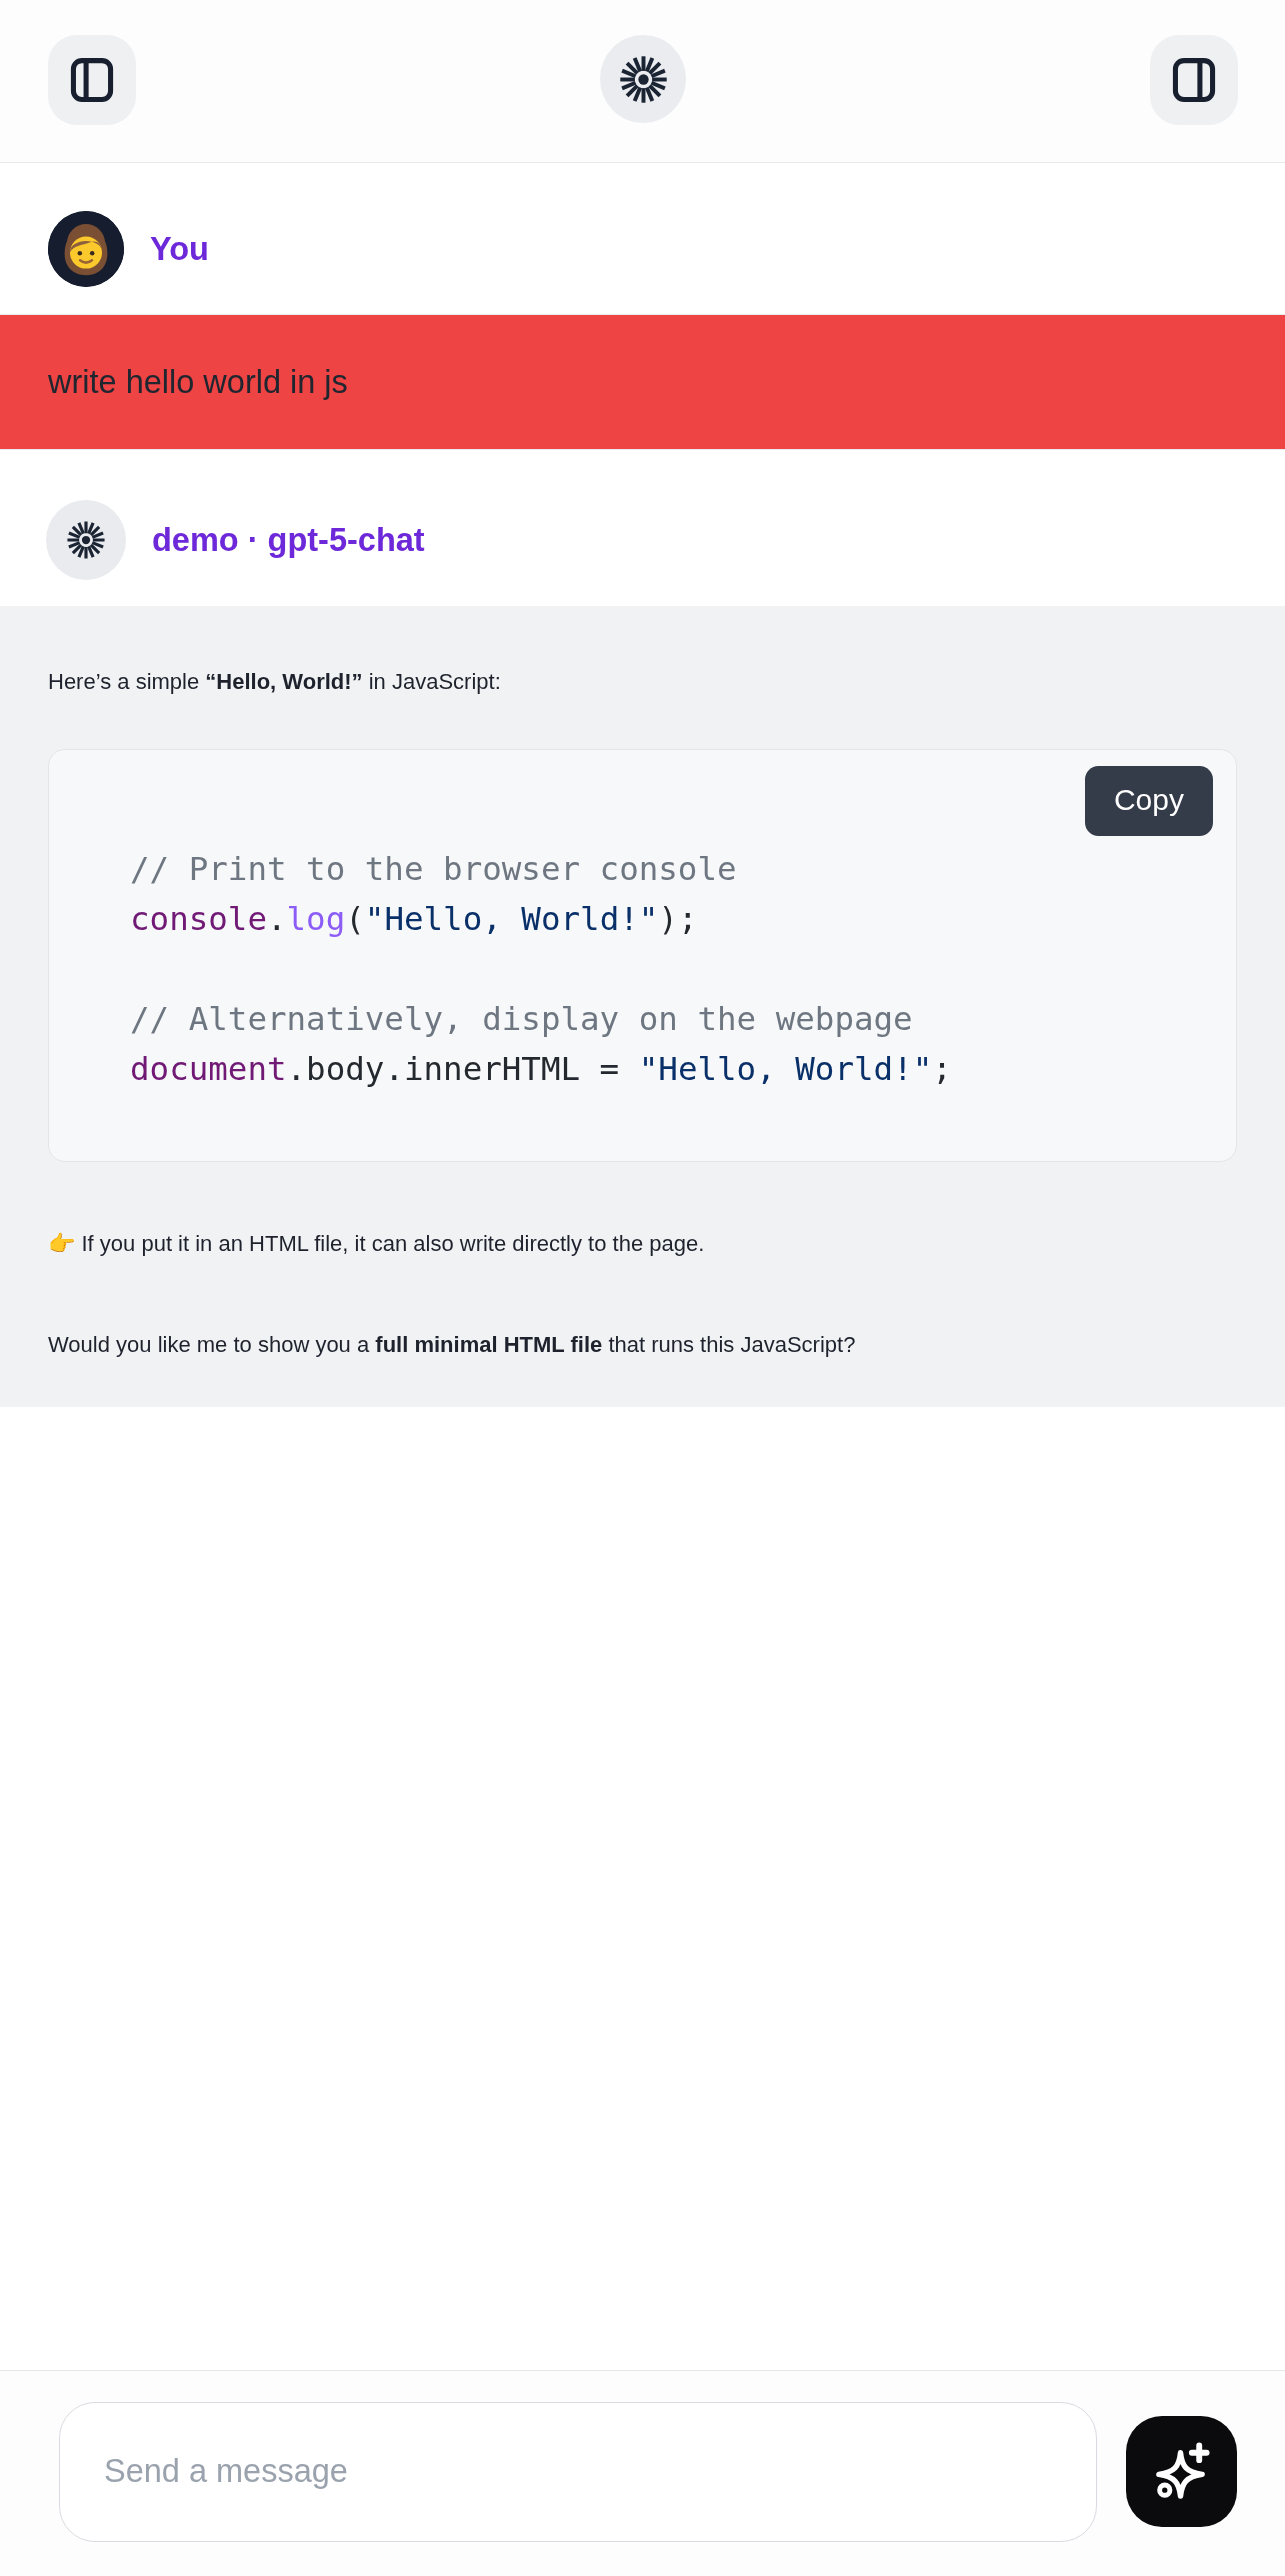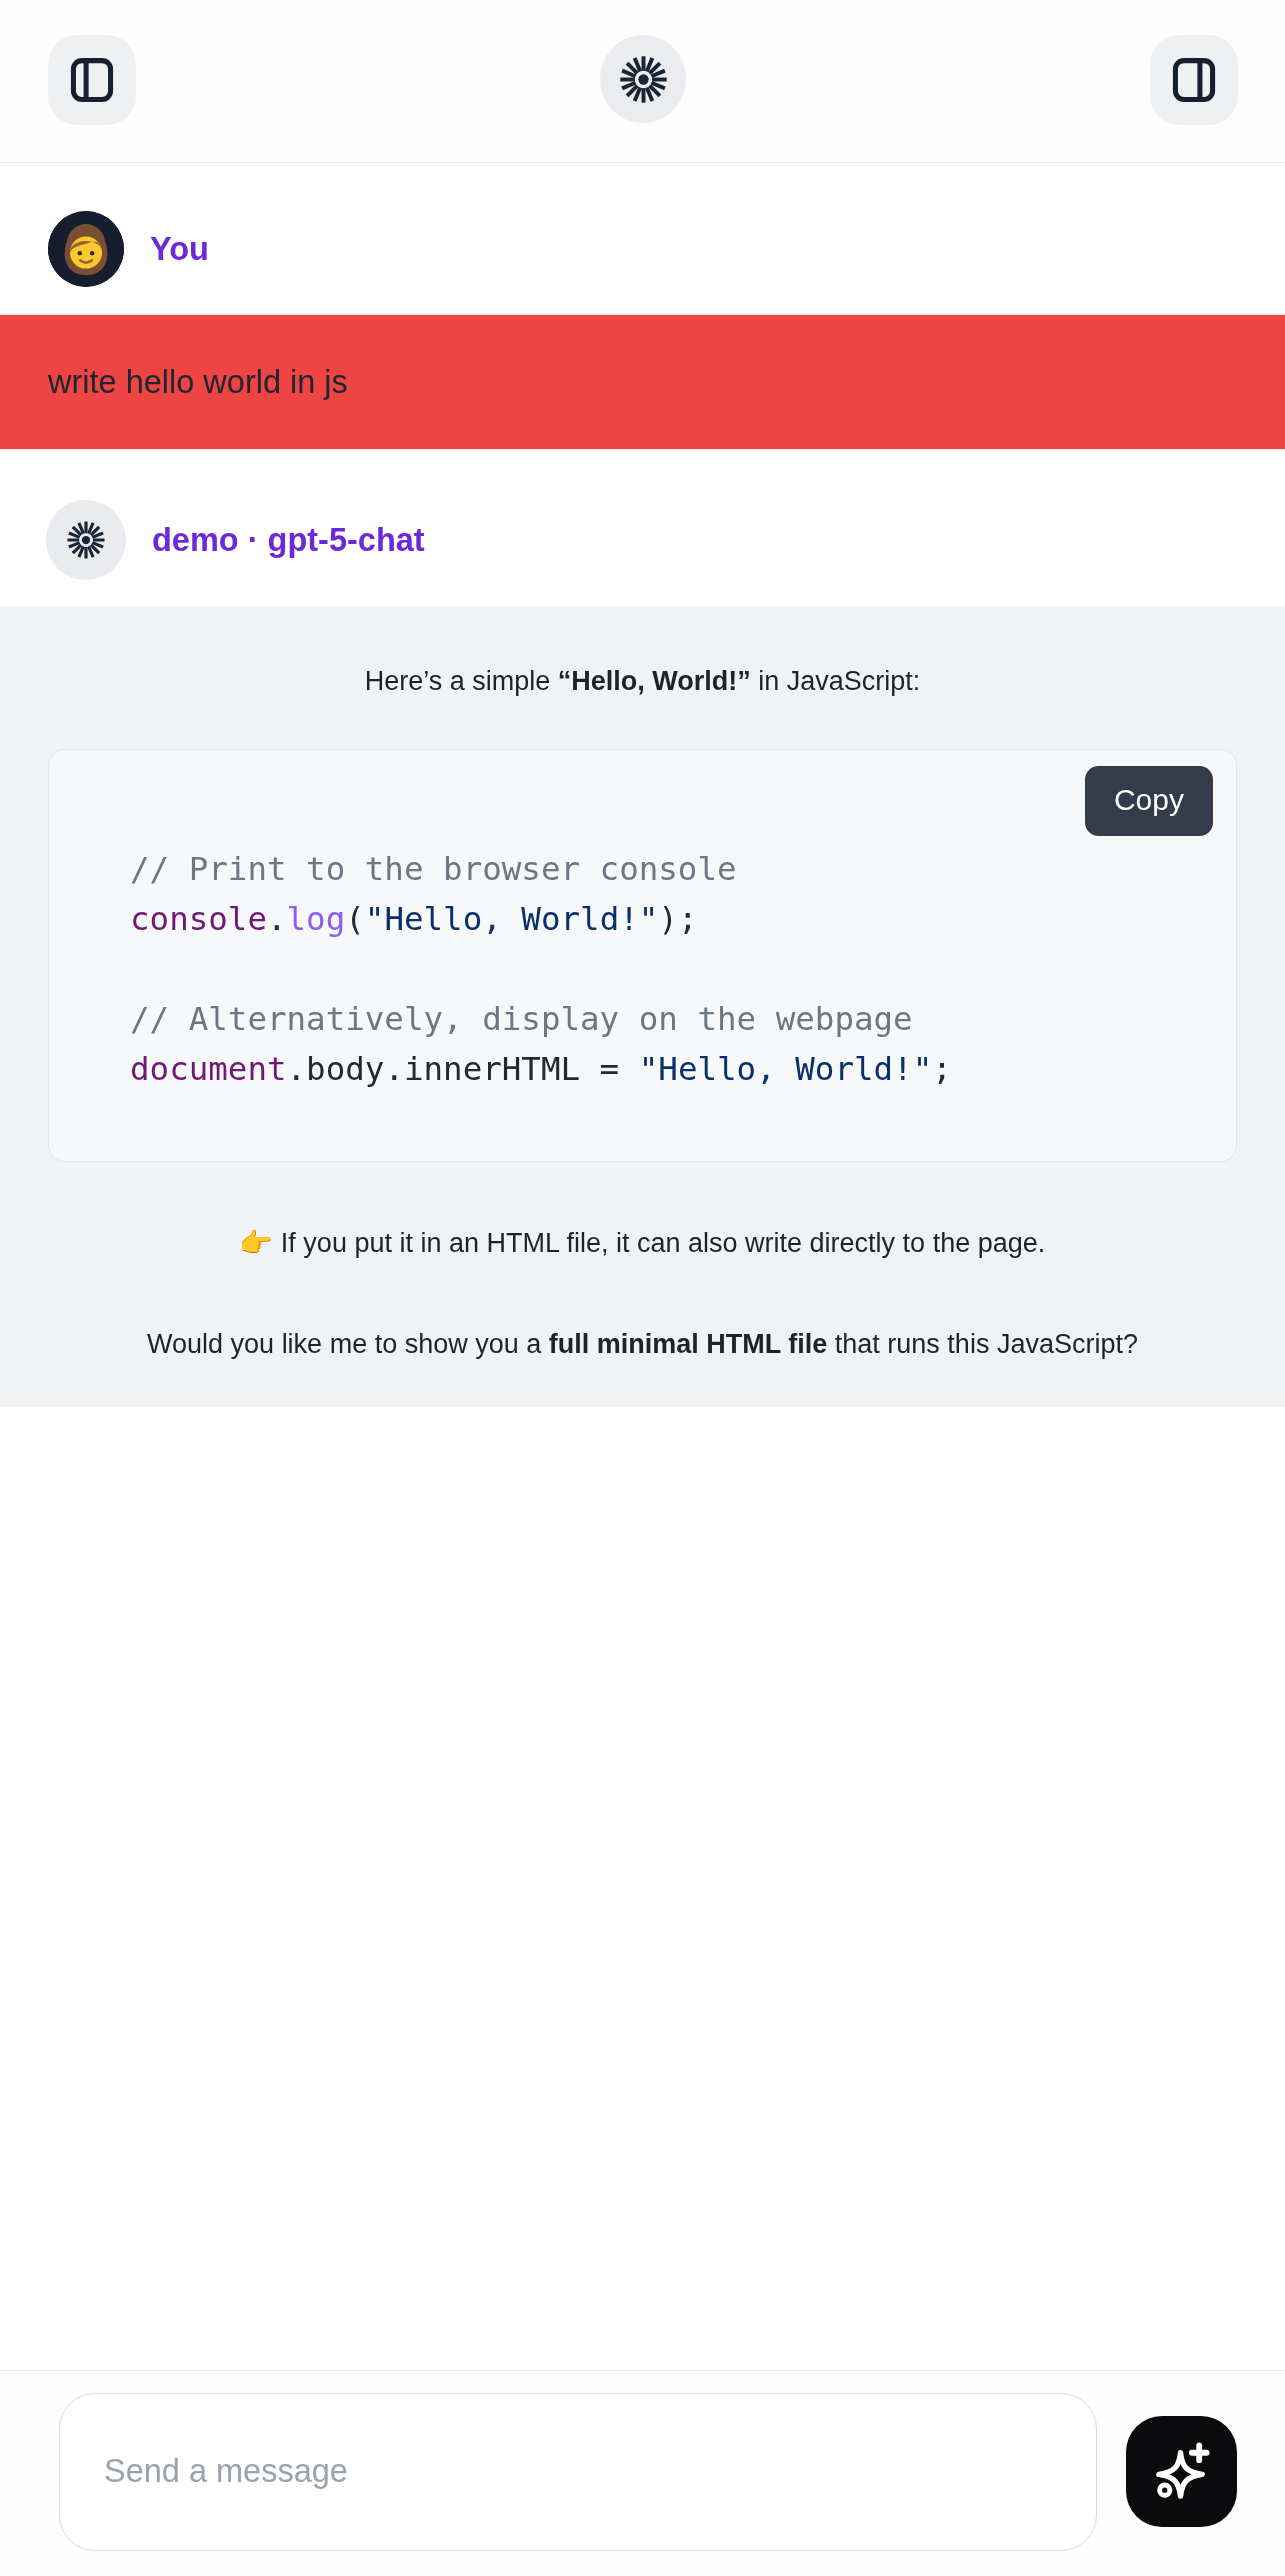--- a/index.html
+++ b/index.html
@@ -59,21 +59,21 @@
     padding:42px 48px;
     font-size:32.5px; line-height:50px; color:#20262f;
   }
 
   .assistant-bubble {
     margin-top:26px;
     background:#f1f2f4;
     padding:42px 48px 29px 48px;
   }
   .assistant-bubble p {
-    font-size:27px; line-height:67px; color:#1d222c;text-align:center;
+    font-size:22px; line-height:67px; color:#1d222c;
   }
   .p-intro { margin:0; }
   .p-tip1  { margin:0; }
   .p-tip2  { margin:0 0 34px 0; }
   .p-q     { margin:0; }
   .assistant-bubble strong { font-weight:700; }
 
   
   .code-box {
     margin:34px 0 48px 0;
@@ -108,21 +108,21 @@
   
   .composer-bar {
     margin-top:auto;
     flex:0 0 206px; height:206px;
     border-top:1px solid #e5e7e9;
     background:#fdfdfe;
     display:flex; align-items:center;
     padding:0 48px 3.8px 59px; gap:29px;
   }
   .composer-input {
-    flex:1 1 auto; height:158px;
+    flex:1 1 auto; height:140px;
     border:1.9px solid #d8dbe0; border-radius:36px;
     background:#ffffff;
     font-family:"Liberation Sans", sans-serif;
     font-size:32.5px; color:#1f2430;
     padding:0 44px;
     outline:none;
   }
   .composer-input::placeholder { color:#9aa2ad; }
   .send-btn {
     flex:0 0 auto;

